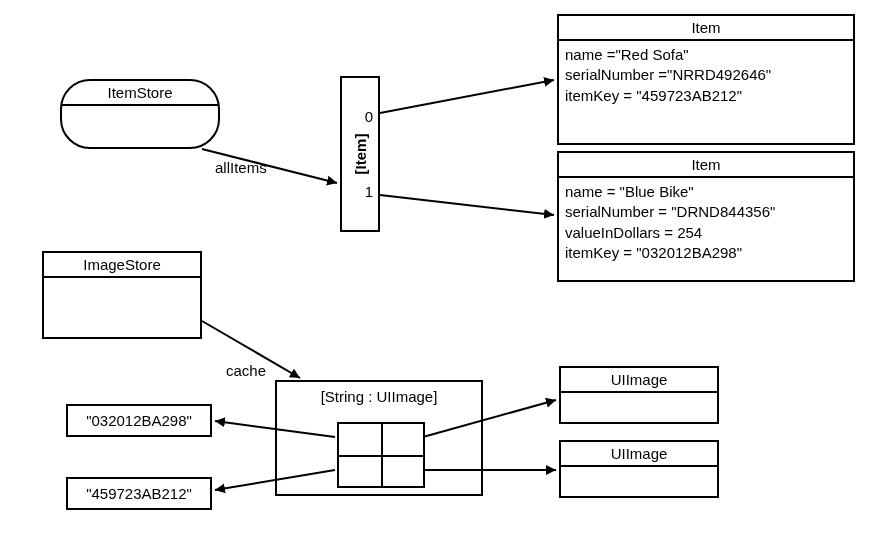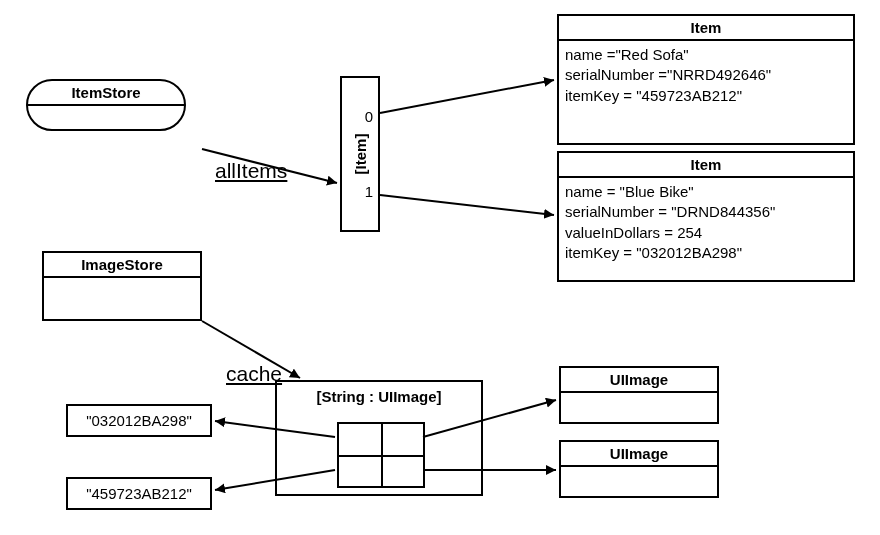--- a/index.html
+++ b/index.html
@@ -18,21 +18,21 @@
     height: 535px;
   }
   .box {
     position: absolute;
     border: 2px solid #000;
     background: #fff;
     box-sizing: border-box;
   }
   .box-title {
     text-align: center;
-    font-weight: bold;
+    font-weight: normal;
     padding: 3px 4px;
     border-bottom: 2px solid #000;
   }
   .box-body {
     padding: 4px 6px;
     line-height: 1.35;
   }
   .box-body .row { white-space: nowrap; }
   .small-box {
     position: absolute;
@@ -61,21 +61,21 @@
     font-size: 15px;
   }
   .dict-box {
     position: absolute;
     border: 2px solid #000;
     background: #fff;
     box-sizing: border-box;
   }
   .dict-title {
     text-align: center;
-    font-weight: bold;
+    font-weight: normal;
     padding: 6px 4px;
   }
   .dict-grid {
     position: absolute;
     border: 2px solid #000;
     box-sizing: border-box;
   }
   .dict-grid .hline {
     position: absolute;
     left: 0; right: 0;
@@ -83,42 +83,41 @@
     background: #000;
   }
   .dict-grid .vline {
     position: absolute;
     top: 0; bottom: 0;
     width: 2px;
     background: #000;
   }
   .edge-label {
     position: absolute;
-    font-size: 21px;
-    text-decoration: underline;
+    font-size: 15px;
   }
   svg.arrows {
     position: absolute;
     left: 0; top: 0;
     width: 880px;
     height: 535px;
     pointer-events: none;
   }
 </style>
 </head>
 <body>
 
 <div class="stage">
 
-  <div class="box" style="left:26px; top:79px; width:160px; height:52px;border-radius:30px;">
+  <div class="box" style="left:60px; top:79px; width:160px; height:70px;border-radius:30px;">
     <div class="box-title">ItemStore</div>
     <div class="box-body"></div>
   </div>
 
-  <div class="box" style="left:42px; top:251px; width:160px; height:70px;">
+  <div class="box" style="left:42px; top:251px; width:160px; height:88px;">
     <div class="box-title">ImageStore</div>
     <div class="box-body"></div>
   </div>
 
   <div class="array-box" style="left:340px; top:76px; width:40px; height:156px;">
     <span class="array-label-vert">[Item]</span>
     <span class="idx" style="right:5px; top:30px;">0</span>
     <span class="idx" style="right:5px; bottom:30px;">1</span>
   </div>
 

